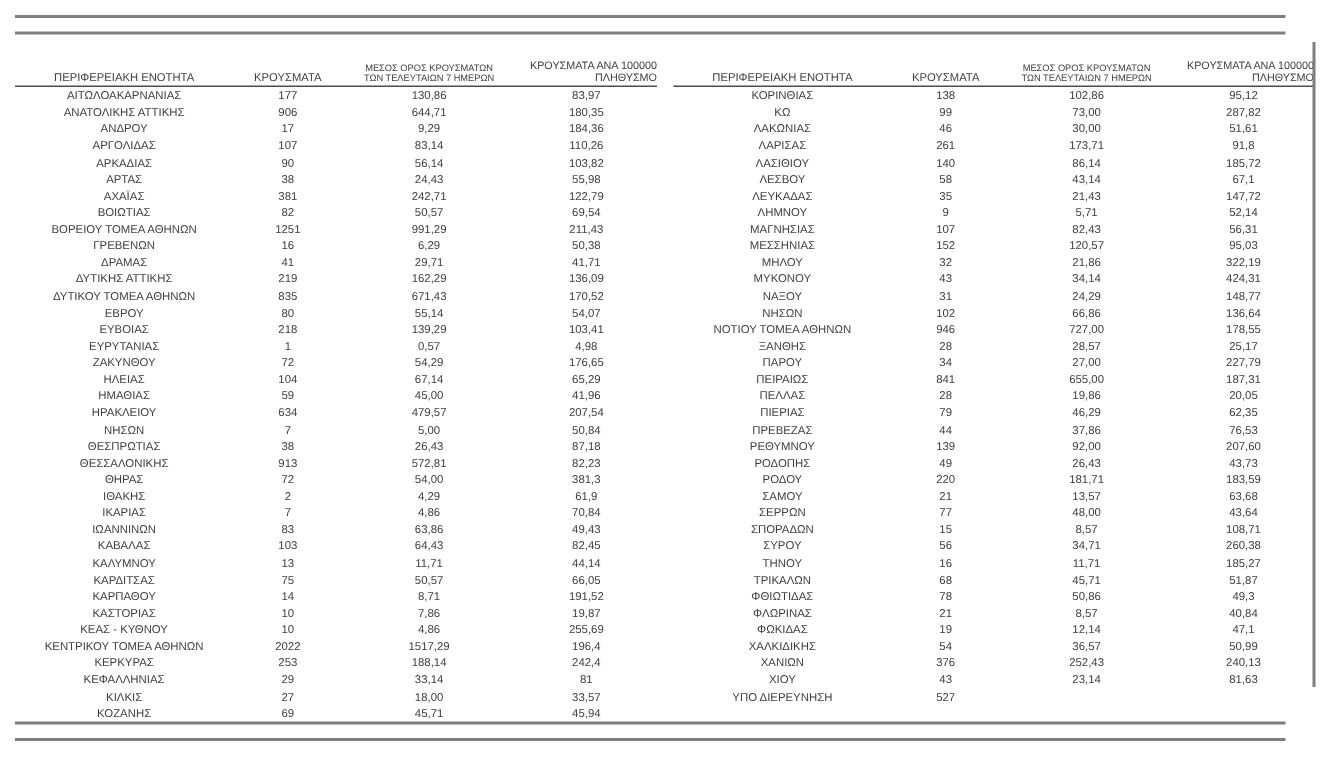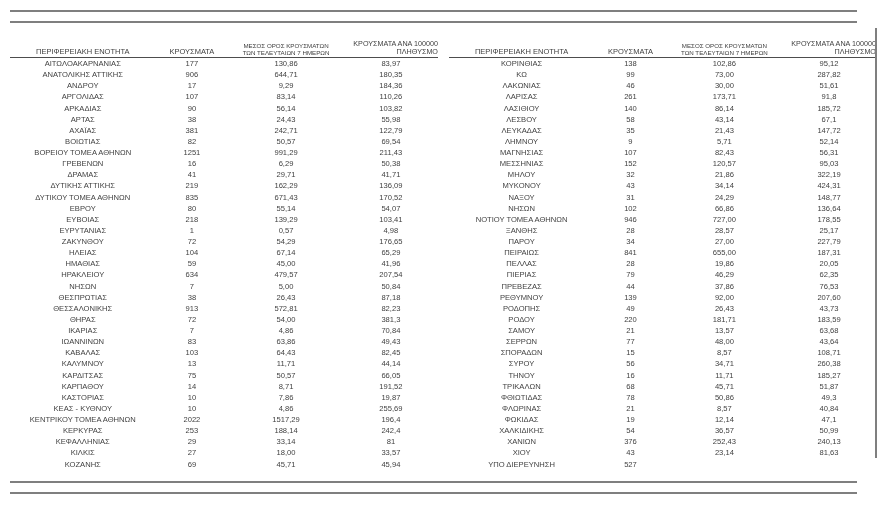--- a/index.html
+++ b/index.html
@@ -201,20 +201,26 @@
           <span class="cell col-avg7">572,81</span>
           <span class="cell col-per100k">82,23</span>
         </div>
         <div class="row">
           <span class="cell col-name">ΘΗΡΑΣ</span>
           <span class="cell col-cases">72</span>
           <span class="cell col-avg7">54,00</span>
           <span class="cell col-per100k">381,3</span>
         </div>
         <div class="row">
+          <span class="cell col-name">ΙΘΑΚΗΣ</span>
+          <span class="cell col-cases">2</span>
+          <span class="cell col-avg7">4,29</span>
+          <span class="cell col-per100k">61,9</span>
+        </div>
+        <div class="row">
           <span class="cell col-name">ΙΚΑΡΙΑΣ</span>
           <span class="cell col-cases">7</span>
           <span class="cell col-avg7">4,86</span>
           <span class="cell col-per100k">70,84</span>
         </div>
         <div class="row">
           <span class="cell col-name">ΙΩΑΝΝΙΝΩΝ</span>
           <span class="cell col-cases">83</span>
           <span class="cell col-avg7">63,86</span>
           <span class="cell col-per100k">49,43</span>

